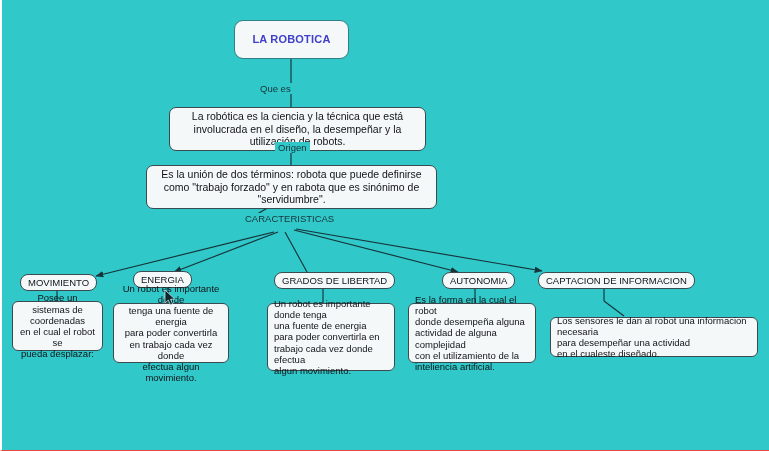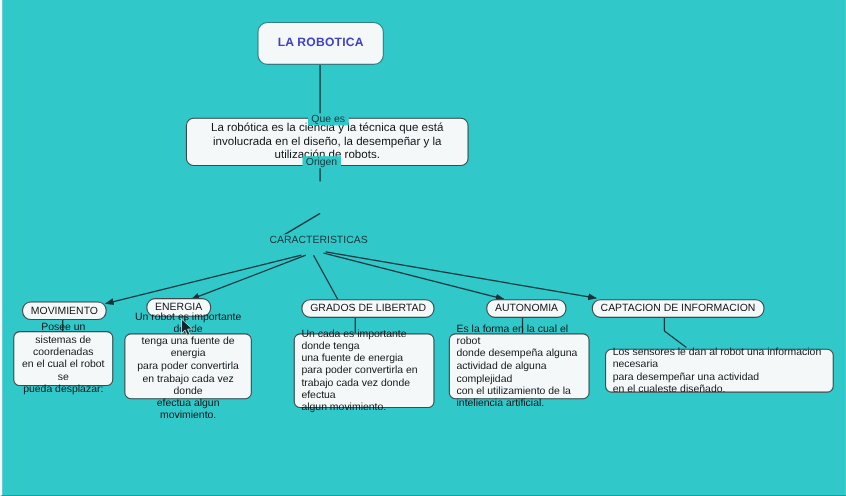--- a/index.html
+++ b/index.html
@@ -111,37 +111,43 @@
       <line x1="473" y1="289" x2="473" y2="303"></line>
       <line x1="602" y1="289" x2="602" y2="301"></line>
       <line x1="602" y1="301" x2="622" y2="316"></line>
     </g>
   </svg>
 
   <div class="node node-title" style="left:232px; top:20px; width:115px; height:39px;">
     <span>LA ROBOTICA</span>
   </div>
 
-  <div class="link-label" style="left:278px; top:83px;margin-top:20px;">
+  <div class="link-label" style="left:255px; top:83px;">
     <span>Que es</span>
   </div>
   <div class="link-label" style="left:273px; top:142px;">
     <span>Origen</span>
   </div>
   <div class="link-label" style="left:240px; top:213px;">
     <span>CARACTERISTICAS</span>
   </div>
 
   <div class="node node-stmt" style="left:167px; top:107px; width:257px; height:29px;">
     <div class="txt ctr">
       <div>La robótica es la ciencia y la técnica que está</div>
       <div>involucrada en el diseño, la desempeñar y la utilización de robots.</div>
     </div>
   </div>
 
+  <div class="node node-stmt" style="left:144px; top:165px; width:291px; height:29px;">
+    <div class="txt ctr">
+      <div>Es la unión de dos términos: robota que puede definirse</div>
+      <div>como "trabajo forzado" y en rabota que es sinónimo de "servidumbre".</div>
+    </div>
+  </div>
 
   <div class="node node-head" style="left:18px; top:274px; height:17px;">
     <span>MOVIMIENTO</span>
   </div>
   <div class="node node-head" style="left:131px; top:271px; height:17px;">
     <span>ENERGIA</span>
   </div>
   <div class="node node-head" style="left:272px; top:272px; height:17px;">
     <span>GRADOS DE LIBERTAD</span>
   </div>
@@ -166,21 +172,21 @@
       <div>Un robot es importante donde</div>
       <div>tenga una fuente de energia</div>
       <div>para poder convertirla</div>
       <div>en trabajo cada vez donde</div>
       <div>efectua algun movimiento.</div>
     </div>
   </div>
 
   <div class="node node-detail" style="left:265px; top:303px; width:128px; height:68px;">
     <div class="txt lft">
-      <div>Un cada es importante</div>
+      <div>Un robot es importante</div>
       <div> donde tenga</div>
       <div>una fuente de energia</div>
       <div> para poder convertirla en</div>
       <div> trabajo cada vez donde efectua</div>
       <div>algun movimiento.</div>
     </div>
   </div>
 
   <div class="node node-detail" style="left:406px; top:303px; width:128px; height:60px;">
     <div class="txt lft">

